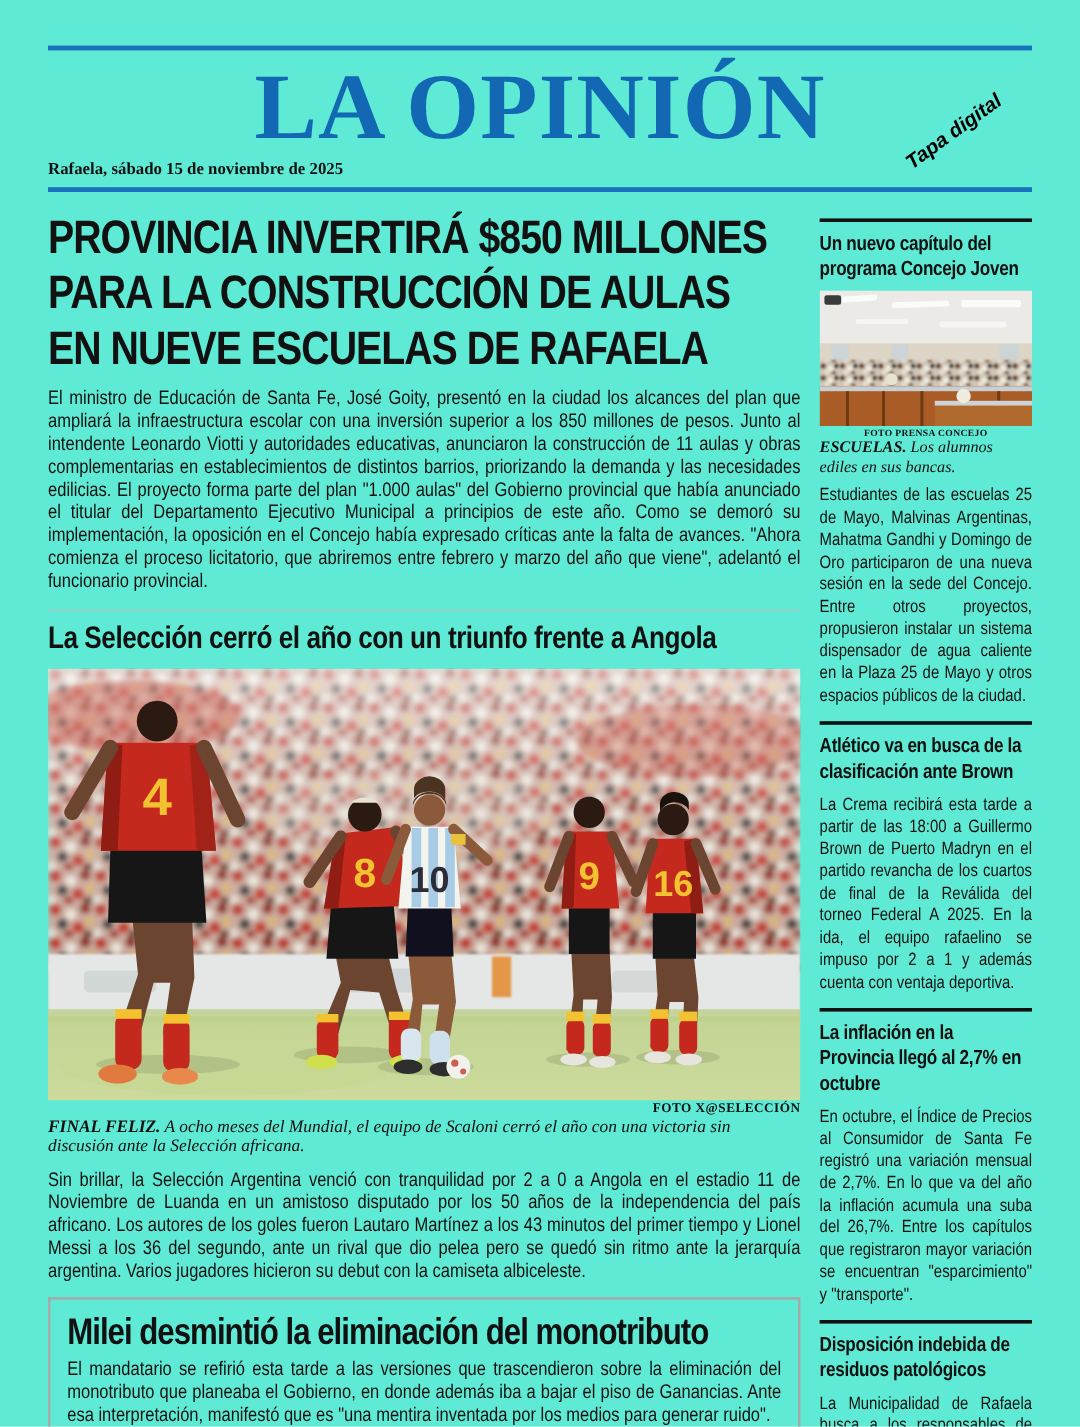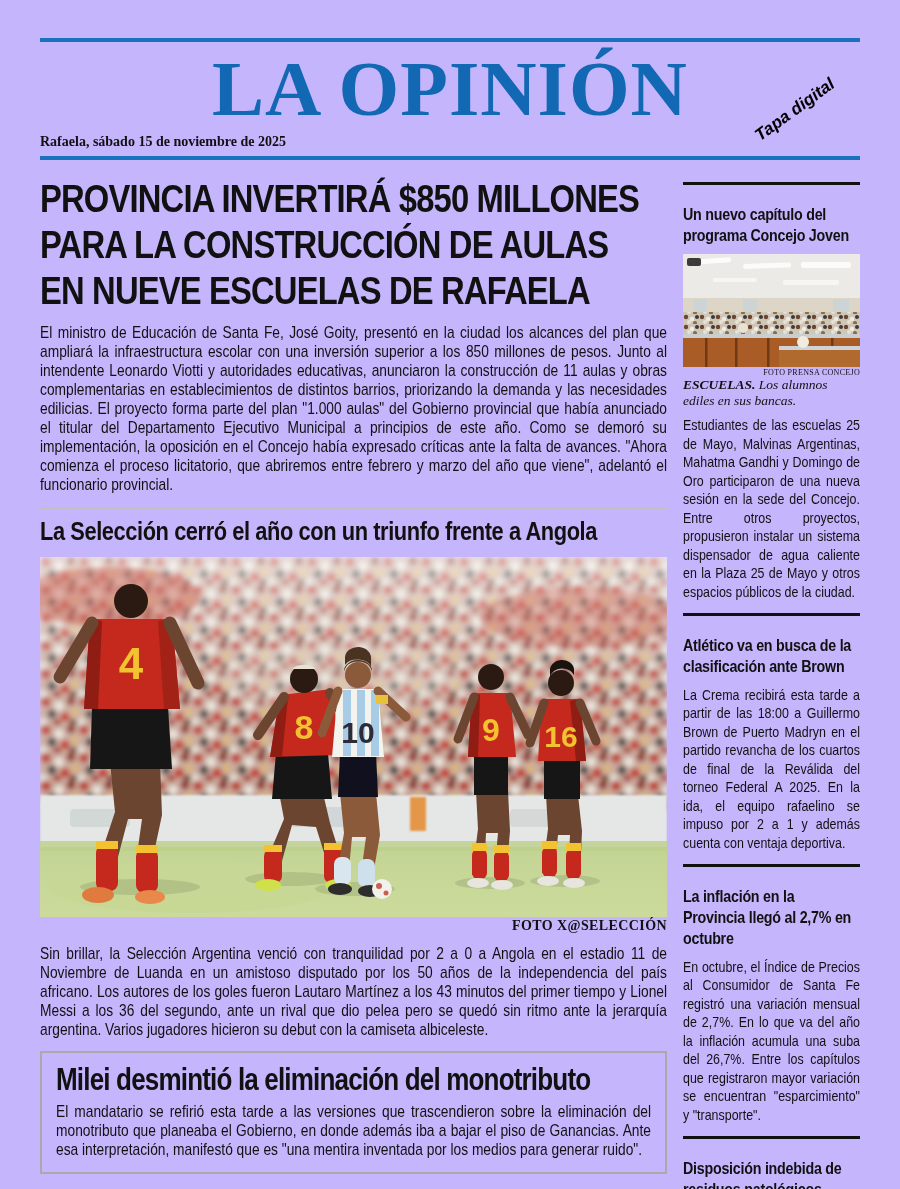--- a/index.html
+++ b/index.html
@@ -1,19 +1,19 @@
 <!DOCTYPE html>
 <html lang="es"><head>
 <meta charset="utf-8">
 <style>
   * { margin:0; padding:0; box-sizing:border-box; }
   html,body { background:#ffffff; }
   .page {
     position:relative; width:900px; height:1189px; margin:0 auto;
-    background:#c4b5fd; overflow:hidden;
+    background:#5eead4; overflow:hidden;
     font-family:"Liberation Sans", sans-serif; color:#111;
   }
   .inner { padding:0 40px; }
 
   
   .cx { transform:scaleX(0.84); transform-origin:0 0; width:119.05%; }
 
   
   .rule-blue { height:4px; background:#1a72bd; }
   .rule-blue.top { margin-top:38px; }
@@ -39,36 +39,36 @@
   .sidecol { width:177px; flex:0 0 177px; }
 
   
   .h1 { font-weight:bold; font-size:39px; line-height:1.18; letter-spacing:-1px; }
   .h1 .line { display:block; white-space:nowrap; }
   .lead { font-size:16.4px; line-height:19px; text-align:justify; margin-top:9px; }
   .divider { height:1px; background:#bfbfbf; margin:14px 0 8px 0; }
   .h2 { font-weight:bold; font-size:26px; letter-spacing:-0.5px; white-space:nowrap; line-height:1.1; }
 
   .photo-main { margin-top:11px; width:627px; height:360px; display:block; }
-  .credit { text-align:right; font-family:"Liberation Serif", serif; font-weight:bold; font-size:14px; letter-spacing:0.4px; margin-top:1px; color:#111; }
+  .credit { text-align:right; font-family:"Liberation Serif", serif; font-weight:bold; font-size:11px; letter-spacing:0.4px; margin-top:1px; color:#111; }
   .caption { font-family:"Liberation Serif", serif; font-style:italic; font-size:14.5px; line-height:1.15; margin-top:1px; }
   .caption b { font-style:italic; }
   .body2 { font-size:16.4px; line-height:19px; text-align:justify; margin-top:10px; }
 
   .milei-box { border:2px solid #a9a9a9; margin-top:12px; padding:8px 14px 13px 14px; }
   .h2-box { font-weight:bold; font-size:31px; letter-spacing:-1px; white-space:nowrap; line-height:1.2; }
   .milei-box p { font-size:16.4px; line-height:19px; text-align:justify; margin-top:4px; }
 
   
   .side-rule { height:3px; background:#111; }
   .side-rule.first { margin-top:6px; }
-  .side-item { padding:8px 0 12px 0;margin-top:12px; }
+  .side-item { padding:8px 0 12px 0; }
   .h3 { font-weight:bold; font-size:17px; line-height:1.22; letter-spacing:-0.3px; margin-bottom:8px; }
   .side-photo { width:177px; height:113px; display:block; margin-top:2px; }
-  .side-credit { text-align:right; font-family:"Liberation Serif", serif; font-weight:normal; font-size:8px; letter-spacing:0.3px; margin-top:1px; }
+  .side-credit { text-align:center; font-family:"Liberation Serif", serif; font-weight:bold; font-size:8px; letter-spacing:0.3px; margin-top:1px; }
   .side-caption { font-family:"Liberation Serif", serif; font-style:italic; font-size:13.5px; line-height:1.15; margin-bottom:8px; }
   .side-body { font-size:14.8px; line-height:18.5px; text-align:justify; }
 </style>
 </head>
 <body>
 
 <div class="page">
 
   <div class="inner">
     <div class="rule-blue top"></div>
@@ -239,20 +239,23 @@
           <path d="M540,142 L530,144 L536,204 L546,204 Z" fill="#8f1d13"></path>
           <path d="M504,146 L490,186" stroke="#6b4530" stroke-width="9" stroke-linecap="round"></path>
           <path d="M540,146 L556,184" stroke="#6b4530" stroke-width="9" stroke-linecap="round"></path>
           <circle cx="521" cy="126" r="13" fill="#2a1a12"></circle>
           <path d="M510,120 a13,12 0 0 1 24,-2 l0,-6 a12,10 0 0 0 -24,2 z" fill="#1a120c"></path>
           <text x="521" y="190" font-family="Liberation Sans, sans-serif" font-size="30" font-weight="bold" fill="#f2c230" text-anchor="middle">16</text>
         </g>
       </svg>
 
       <div class="credit">FOTO X@SELECCIÓN</div>
+      <div class="caption">
+        <b>FINAL FELIZ.</b><span> A ocho meses del Mundial, el equipo de Scaloni cerró el año con una victoria sin discusión ante la Selección africana.</span>
+      </div>
 
       <p class="body2 cx">Sin brillar, la Selección Argentina venció con tranquilidad por 2 a 0 a Angola en el estadio 11 de Noviembre de Luanda en un amistoso disputado por los 50 años de la independencia del país africano. Los autores de los goles fueron Lautaro Martínez a los 43 minutos del primer tiempo y Lionel Messi a los 36 del segundo, ante un rival que dio pelea pero se quedó sin ritmo ante la jerarquía argentina. Varios jugadores hicieron su debut con la camiseta albiceleste.</p>
 
       <div class="milei-box">
         <h2 class="h2-box cx">Milei desmintió la eliminación del monotributo</h2>
         <p class="cx">El mandatario se refirió esta tarde a las versiones que trascendieron sobre la eliminación del monotributo que planeaba el Gobierno, en donde además iba a bajar el piso de Ganancias. Ante esa interpretación, manifestó que es "una mentira inventada por los medios para generar ruido".</p>
       </div>
     </div>
 
     <div class="sidecol">

